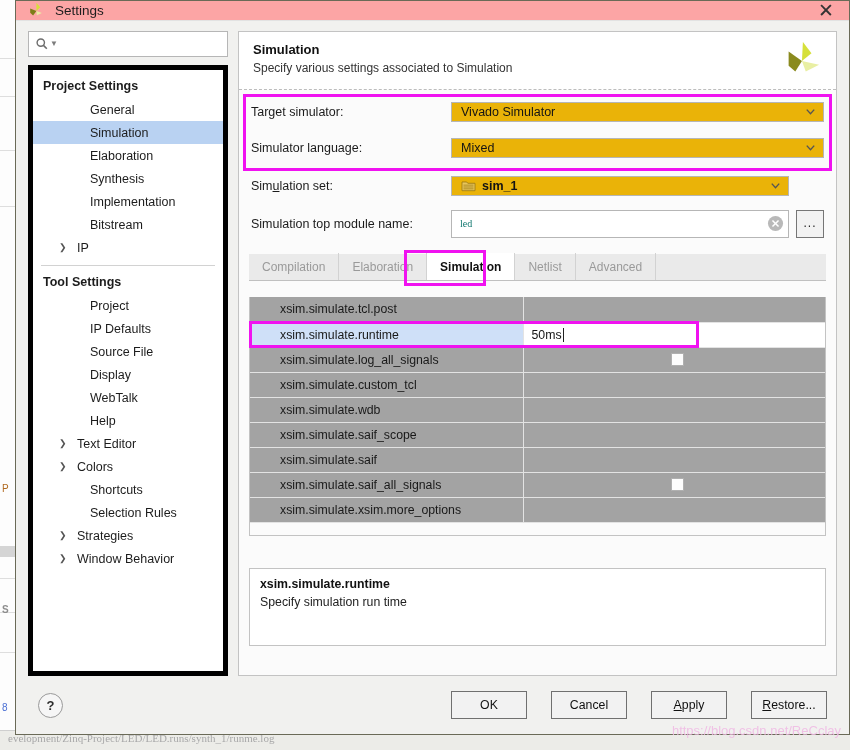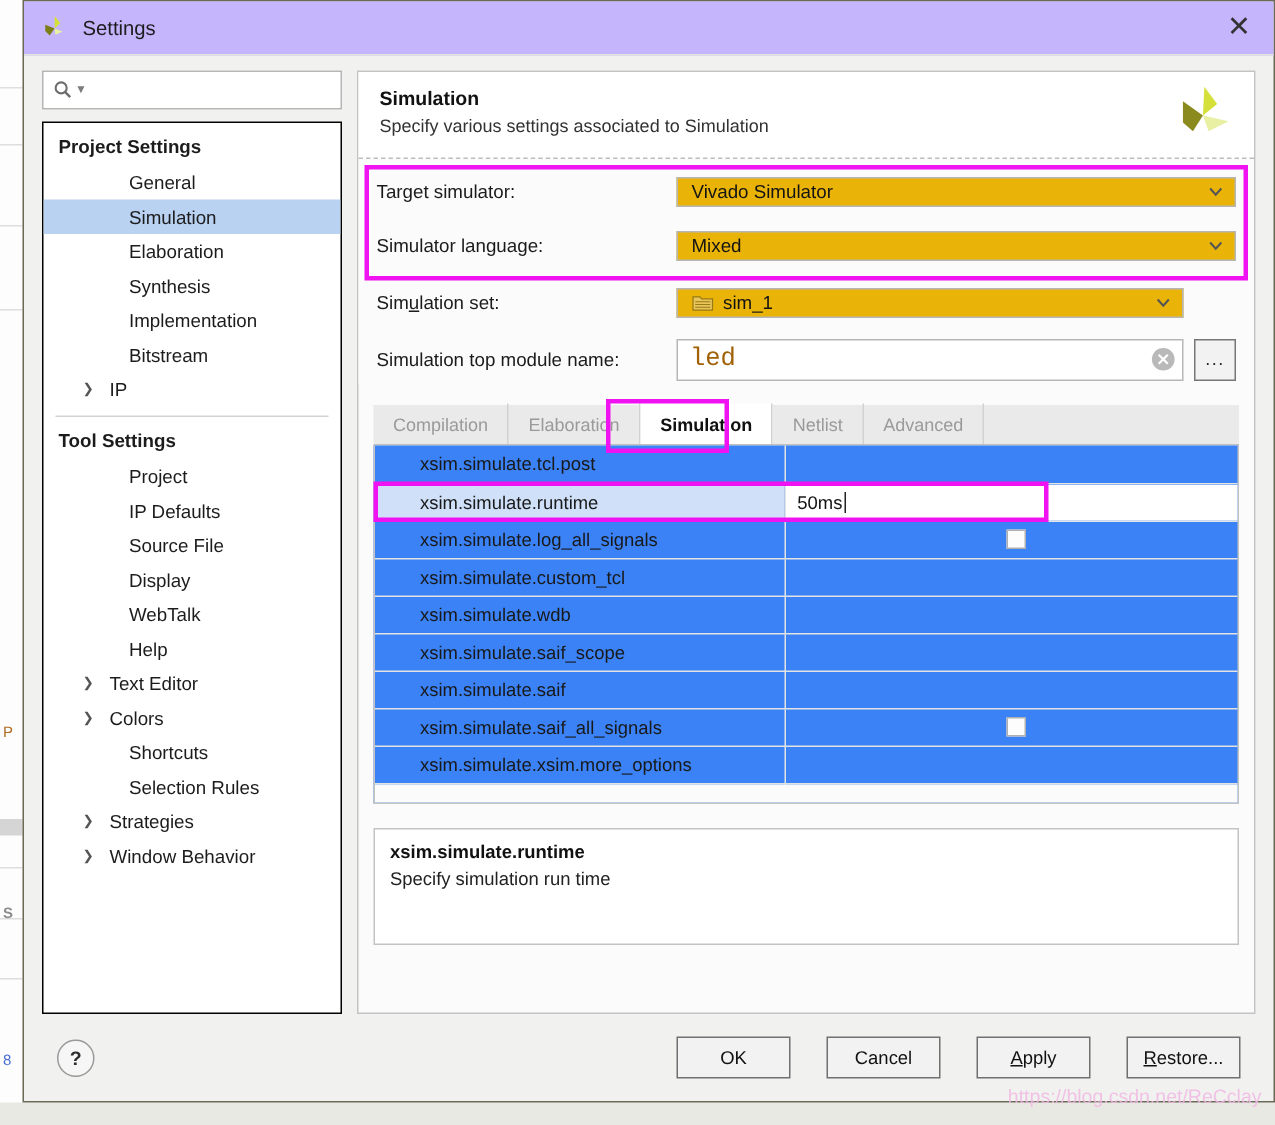--- a/index.html
+++ b/index.html
@@ -43,21 +43,21 @@
 
   
   #dialog {
     position: absolute; left: 15px; top: 0px;
     width: 835px; height: 735px;
     background: #f1f1ef;
     border: 1px solid #6a6a57;
     display: flex; flex-direction: column;
   }
   .titlebar {
-    height: 36px; background: #c4b5fd;
+    height: 20px; background: #fca5a5;
     display: flex; align-items: center;
     padding: 0 6px 0 10px;
     border-bottom: 1px solid #e2e2e2;
     flex: none;
   }
   .title-logo { width: 20px; height: 20px; margin-right: 9px; flex: none; }
   .title-text {
     font-size: 13.5px; color: #1d1d1d; flex: 1;
     font-family: "Liberation Sans", sans-serif;
   }
@@ -79,21 +79,21 @@
   }
   .search-icon { width: 14px; height: 14px; flex: none; }
   .search-caret {
     margin-left: 1px; font-size: 8px; color: #7c7c7c; line-height: 1;
   }
   .search-input {
     border: none; outline: none; flex: 1; font-size: 12px; margin-left: 4px;
     font-family: "Liberation Sans", sans-serif; background: transparent; color: #222;
   }
   .tree {
-    margin-top: 8px; flex: 1; background: #fff; border: 1px solid #000000;
+    margin-top: 8px; flex: 1; background: #fff; border: 5px solid #000000;
     overflow: hidden; padding-top: 4px;
   }
   .tree-group {
     font-size: 12.5px; font-weight: bold; color: #1c1c1c;
     padding: 5px 6px 5px 10px;
     font-family: "Liberation Sans", sans-serif;
   }
   .tree-item {
     font-size: 12.5px; color: #1c1c1c; height: 23px;
     display: flex; align-items: center; cursor: default;
@@ -155,22 +155,22 @@
     display: flex; align-items: center; gap: 6px;
   }
   .chev { width: 13px; height: 13px; flex: none; }
   .folder-icon { width: 15px; height: 13px; flex: none; }
 
   .textfield {
     flex: 1; height: 28px; background: #fff; border: 1px solid #b6b6b6;
     display: flex; align-items: center; padding: 0 4px 0 6px;
   }
   .textfield input {
-    flex: 1; border: none; outline: none; font-size: 17px; color: #a16207;
-    background: transparent; font-family: Liberation Mono, monospace;
+    flex: 1; border: none; outline: none; font-size: 10px; color: #0f766e;
+    background: transparent; font-family: Liberation Serif, serif;
   }
   .clear-icon { width: 17px; height: 17px; flex: none; cursor: pointer; }
   .ellipsis-btn {
     width: 28px; height: 28px; margin-left: 7px; flex: none;
     background: #f2f2f2; border: 1px solid #767676;
     display: flex; align-items: center; justify-content: center;
     font-size: 12px; color: #222; letter-spacing: 1px; cursor: pointer;
     font-family: "Liberation Sans", sans-serif; line-height: 0.6;
   }
 
@@ -188,21 +188,21 @@
   }
   .tab.active {
     background: #fff; color: #0f0f0f; font-weight: bold;
     border-right: 1px solid #d2d2d2;
     position: relative; z-index: 2;
   }
   .tab-filler { flex: 1; border-right: none; }
 
   
   .table-wrap {
-    margin: 0 10px; background: #3b82f6; border: 1px solid #c3c3c3;
+    margin: 16px 10px; background: #a3a3a3; border: 1px solid #c3c3c3;
     border-top: none; flex: none; position: relative;
   }
   .ptable { width: 100%; border-collapse: collapse; table-layout: fixed; }
   .ptable tr { height: 25px; }
   .ptable td {
     border-bottom: 1px solid #e3e3e3; font-size: 12.3px; color: #191919;
     font-family: "Liberation Sans", sans-serif; vertical-align: middle;
   }
   .ptable td.name { padding-left: 30px; border-right: 1px solid #e3e3e3; }
   .ptable td.value { padding-left: 8px; position: relative; }
@@ -273,20 +273,23 @@
     <div class="bg-stripe" style="top:150px"></div>
     <div class="bg-stripe" style="top:206px"></div>
     <div class="bg-sel" style="top:546px"></div>
     <div class="bg-stripe" style="top:578px"></div>
     <div class="bg-stripe" style="top:612px"></div>
     <div class="bg-stripe" style="top:652px"></div>
     <div class="bg-ghost-text" style="left:2px; top:483px; color:#b06a20;">P</div>
     <div class="bg-ghost-text" style="left:2px; top:604px; color:#8d8d8d; font-weight:bold;">S</div>
     <div class="bg-ghost-text" style="left:2px; top:702px; color:#4a6fd4;">8</div>
   </div>
+  <div class="bg-bottom-bar">
+    <div class="bg-path">evelopment/Zinq-Project/LED/LED.runs/synth_1/runme.log</div>
+  </div>
 </div>
 
 <div id="dialog">
 
   <div class="titlebar">
     <svg class="title-logo" viewBox="0 0 24 24">
       <polygon points="12.5,2 17,7.5 12.5,12" fill="#d6e03a"></polygon>
       <polygon points="5,9 12.5,12 8.5,17.5 5,14" fill="#7d7d18"></polygon>
       <polygon points="12.5,12 19,14.5 13,17" fill="#e9efa3"></polygon>
     </svg>
@@ -423,21 +426,21 @@
           <div class="combo">
             <span class="val">Mixed</span>
             <svg class="chev" viewBox="0 0 14 14">
               <polyline points="3,5 7,9.5 11,5" fill="none" stroke="#555" stroke-width="1.5"></polyline>
             </svg>
           </div>
         </div>
 
         <div class="form-row">
           <div class="form-label">Sim<u>u</u>lation set:</div>
-          <div class="combo" style="margin-right:35px;">
+          <div class="combo" style="margin-right:35px;font-weight:bold;">
             <span class="val">
               <svg class="folder-icon" viewBox="0 0 16 14">
                 <path d="M1 3.2 L6 3.2 L7.2 4.6 L15 4.6 L15 12.6 L1 12.6 Z" fill="#e8c55a" stroke="#9a7a15" stroke-width="0.9"></path>
                 <line x1="2.6" y1="6.6" x2="13.4" y2="6.6" stroke="#9a7a15" stroke-width="0.8"></line>
                 <line x1="2.6" y1="8.6" x2="13.4" y2="8.6" stroke="#9a7a15" stroke-width="0.8"></line>
                 <line x1="2.6" y1="10.6" x2="13.4" y2="10.6" stroke="#9a7a15" stroke-width="0.8"></line>
               </svg>
               <span>sim_1</span>
             </span>
             <svg class="chev" viewBox="0 0 14 14">

